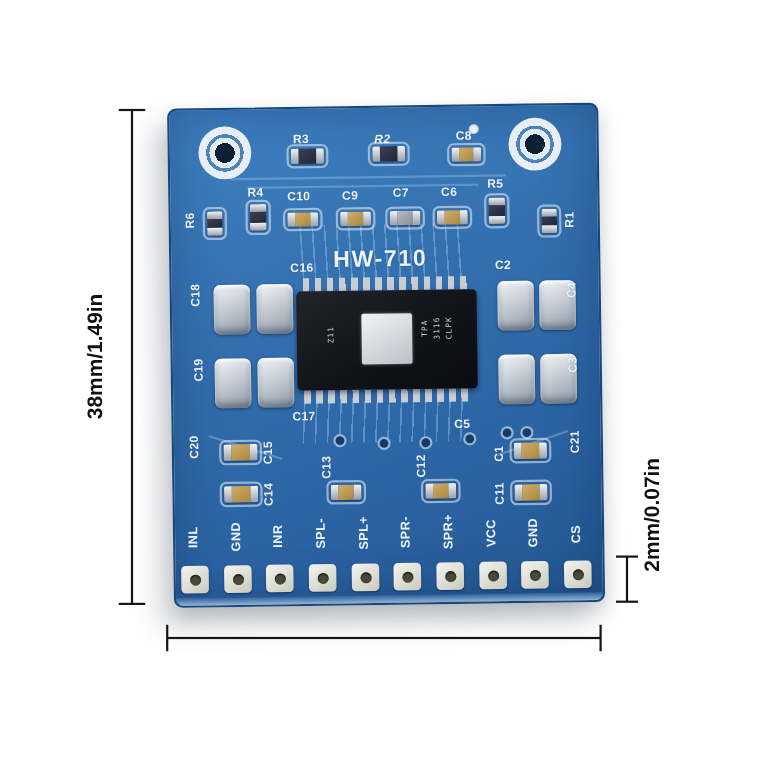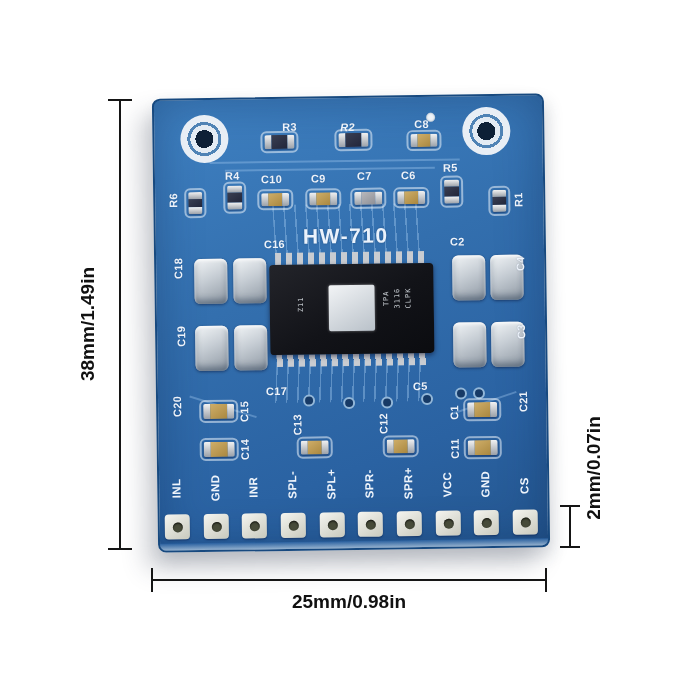--- a/index.html
+++ b/index.html
@@ -90,21 +90,21 @@
     <div class="trace-fan" style="left:118px;top:258px;width:152px;height:46px;transform:skewX(-3deg);"></div>
     <div class="trace-h" style="left:55px;top:62px;width:250px;"></div>
     <div class="trace-h" style="left:70px;top:70px;width:210px;"></div>
     <div class="trace-h" style="left:30px;top:306px;width:70px;transform:rotate(18deg);"></div>
     <div class="trace-h" style="left:290px;top:306px;width:70px;transform:rotate(-18deg);"></div>
 
     <div class="hole" style="left:26px;top:15px;"></div>
     <div class="hole" style="left:308px;top:11px;"></div>
     <div class="via-sm" style="left:272px;top:16px;"></div>
 
-    <span class="lbl" style="left:128px;top:22px;">R3</span>
+    <span class="lbl" style="left:112px;top:22px;">R3</span>
     <div class="smd" style="left:110px;top:36px;width:30px;height:14px;">
         <i class="end"></i>
         <i class="body body-dark"></i>
         <i class="end"></i>
       </div>
     <span class="lbl" style="left:186px;top:23px;font-style:italic;">R2</span>
     <div class="smd" style="left:184px;top:35px;width:30px;height:14px;">
         <i class="end"></i>
         <i class="body body-dark"></i>
         <i class="end"></i>
@@ -191,21 +191,21 @@
       <div class="chiptxt" style="left:118px;top:18px;transform:rotate(-90deg);">
         <span>TPA</span>
         <span>3116</span>
         <span>CLPK</span>
       </div>
       <div class="chiptxt" style="left:24px;top:34px;transform:rotate(-90deg);">
         <span>Z11</span>
       </div>
     </div>
 
-    <span class="lbl" style="left:108px;top:286px;">C17</span>
+    <span class="lbl" style="left:108px;top:274px;">C17</span>
     <span class="lbl" style="left:255px;top:283px;">C5</span>
 
     <div class="via" style="left:145px;top:296px;"></div>
     <div class="via" style="left:185px;top:299px;"></div>
     <div class="via" style="left:223px;top:299px;"></div>
     <div class="via" style="left:263px;top:296px;"></div>
     <div class="via" style="left:297px;top:291px;"></div>
     <div class="via" style="left:315px;top:291px;"></div>
 
     <span class="lbl vc" style="left:19px;top:306px;">C20</span>
@@ -275,20 +275,19 @@
   </div>
 
   <div class="dline" style="left:119px;top:100px;width:2px;height:449px;"></div>
   <div class="dline" style="left:108px;top:99px;width:24px;height:2px;"></div>
   <div class="dline" style="left:108px;top:548px;width:24px;height:2px;"></div>
   <span class="dim vc" style="left:88px;top:324px;">38mm/1.49in</span>
 
   <div class="dline" style="left:152px;top:579px;width:394px;height:2px;"></div>
   <div class="dline" style="left:151px;top:568px;width:2px;height:24px;"></div>
   <div class="dline" style="left:545px;top:568px;width:2px;height:24px;"></div>
-  <span class="dim hc" style="left:349px;top:602px;">25mm/0.98in</span>
 
   <div class="dline" style="left:569px;top:506px;width:2px;height:41px;"></div>
   <div class="dline" style="left:560px;top:505px;width:20px;height:2px;"></div>
   <div class="dline" style="left:560px;top:546px;width:20px;height:2px;"></div>
   <span class="dim vc" style="left:594px;top:468px;">2mm/0.07in</span>
 
 </div>
 
 </body></html>

